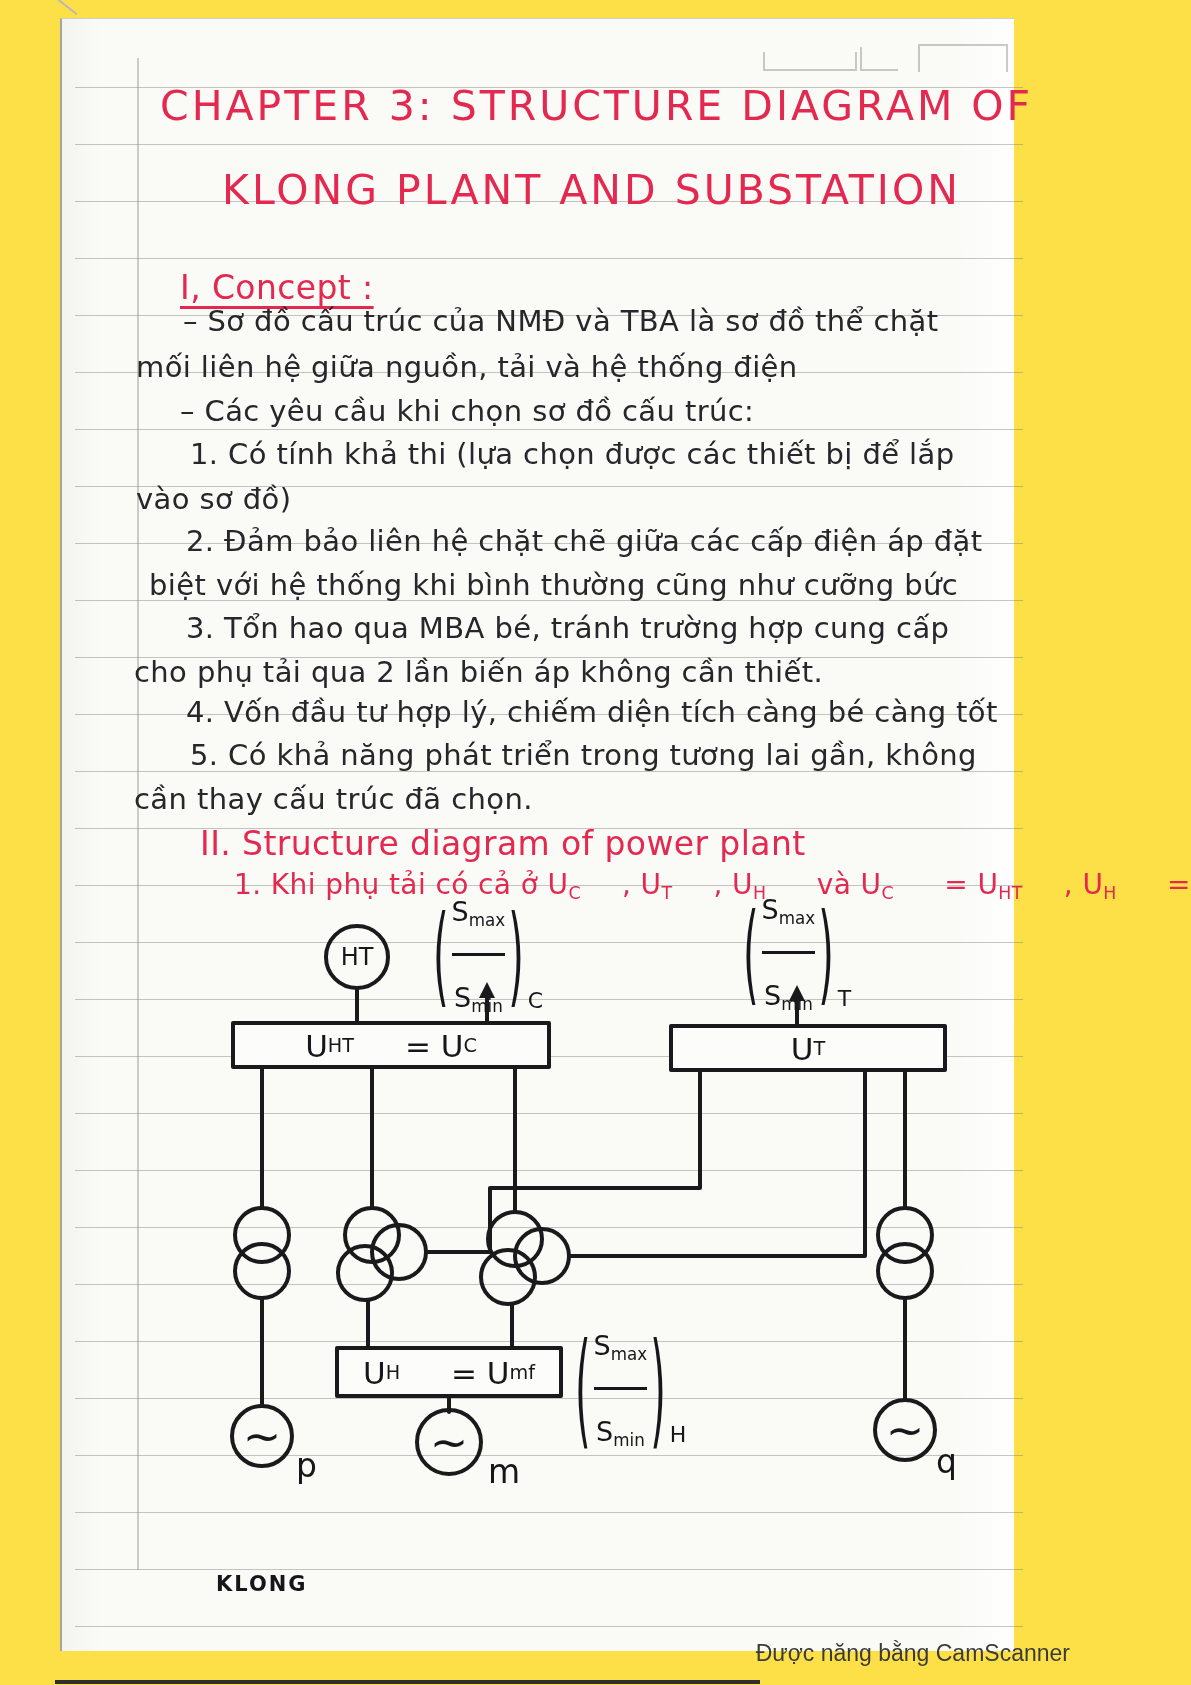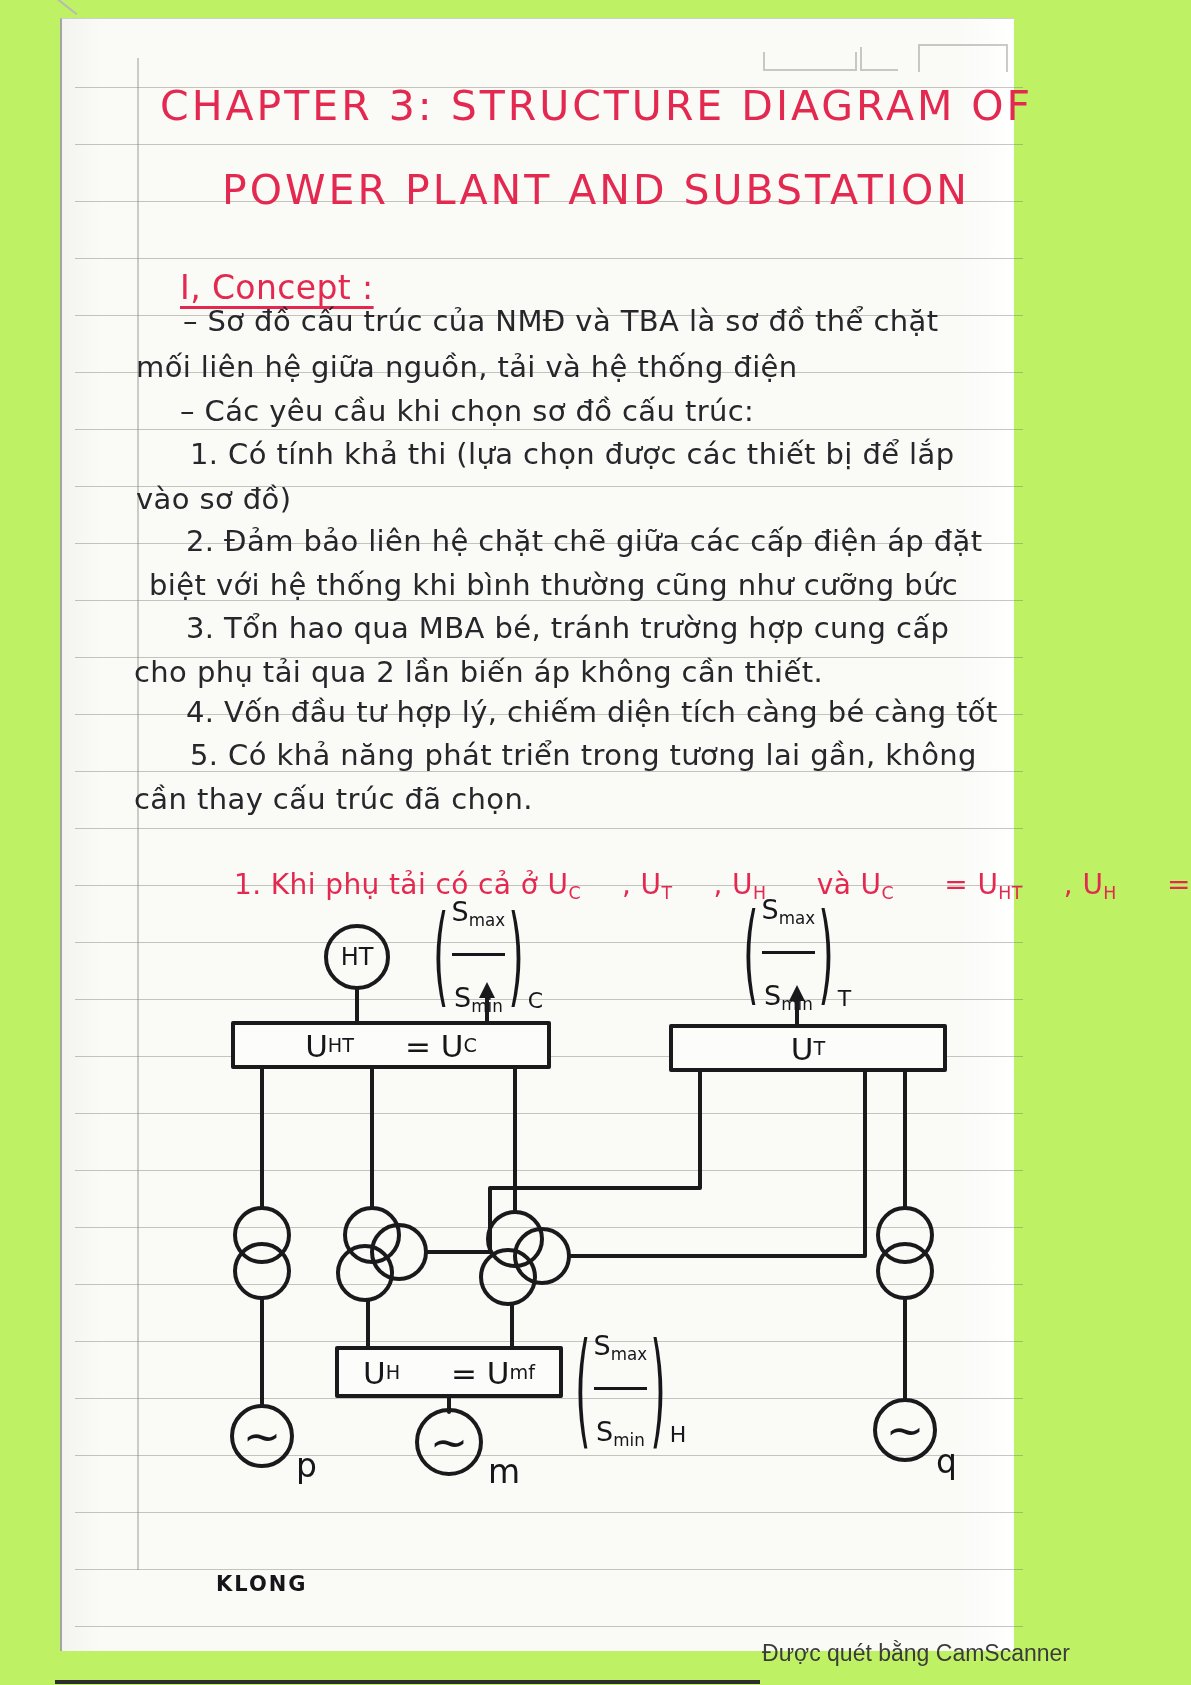--- a/index.html
+++ b/index.html
@@ -1,16 +1,16 @@
 <!DOCTYPE html>
 <html><head>
 <meta charset="utf-8">
 <style>
   html,body{margin:0;padding:0;background:#ffffff;}
-  #page{position:relative;width:1191px;height:1685px;background:#bef264;overflow:hidden;
+  #page{position:relative;width:1191px;height:1685px;background:#fde047;overflow:hidden;
         font-family:"DejaVu Sans",sans-serif;}
   
   #paper{position:absolute;left:60px;top:18px;width:952px;height:1632px;
          background:linear-gradient(to right,#f3f3ef 0,#fafaf7 38px,#fafaf7 calc(100% - 55px),#ffffff 100%);
          border-left:2px solid #a6a6a0;border-top:1px solid #cfcfca;}
   #ruled{position:absolute;left:75px;top:31px;width:948px;height:1596px;pointer-events:none;
          background:repeating-linear-gradient(180deg,transparent 0px,transparent 55.5px,
                     rgba(120,120,112,.42) 55.5px,rgba(120,120,112,.42) 57px);}
   #marginline{position:absolute;left:137px;top:58px;width:2px;height:1512px;background:rgba(140,140,132,.42);}
   #foldmark{position:absolute;left:50px;top:4px;width:30px;height:2px;background:#b9b9b4;transform:rotate(38deg);}
@@ -49,36 +49,37 @@
   <div id="paper"></div>
   <div id="ruled"></div>
   <div id="marginline"></div>
   <div id="foldmark"></div>
 
   <div class="pmark" style="left:763px;top:52px;width:90px;height:17px;border-top:none;"></div>
   <div class="pmark" style="left:860px;top:47px;width:36px;height:22px;border-top:none;border-right:none;"></div>
   <div class="pmark" style="left:918px;top:44px;width:86px;height:26px;border-bottom:none;"></div>
 
   <div class="title red" style="left:160px;top:82px;">CHAPTER 3: STRUCTURE DIAGRAM OF</div>
-  <div class="title red" style="left:222px;top:166px;">POWER PLANT AND SUBSTATION</div>
+  <div class="title red" style="left:222px;top:166px;">KLONG PLANT AND SUBSTATION</div>
 
   <div class="hl hI red" style="left:180px;top:268px;text-decoration:underline;text-underline-offset:7px;">I, Concept :</div>
   <div class="hl ink" style="left:183px;top:304px;">– Sơ đồ cấu trúc của NMĐ và TBA là sơ đồ thể chặt</div>
   <div class="hl ink" style="left:136px;top:350px;">mối liên hệ giữa nguồn, tải và hệ thống điện</div>
   <div class="hl ink" style="left:180px;top:394px;">– Các yêu cầu khi chọn sơ đồ cấu trúc:</div>
   <div class="hl ink" style="left:190px;top:437px;">1. Có tính khả thi (lựa chọn được các thiết bị để lắp</div>
   <div class="hl ink" style="left:136px;top:482px;">vào sơ đồ)</div>
   <div class="hl ink" style="left:186px;top:524px;text-align:center;">2. Đảm bảo liên hệ chặt chẽ giữa các cấp điện áp đặt</div>
   <div class="hl ink" style="left:149px;top:568px;">biệt với hệ thống khi bình thường cũng như cưỡng bức</div>
   <div class="hl ink" style="left:186px;top:611px;">3. Tổn hao qua MBA bé, tránh trường hợp cung cấp</div>
   <div class="hl ink" style="left:134px;top:655px;">cho phụ tải qua 2 lần biến áp không cần thiết.</div>
   <div class="hl ink" style="left:186px;top:695px;">4. Vốn đầu tư hợp lý, chiếm diện tích càng bé càng tốt</div>
   <div class="hl ink" style="left:190px;top:738px;">5. Có khả năng phát triển trong tương lai gần, không</div>
   <div class="hl ink" style="left:134px;top:782px;">cần thay cấu trúc đã chọn.</div>
 
+  <div class="hl hI red" style="left:200px;top:824px;">II. Structure diagram of power plant</div>
   <div class="hl red" style="left:193px;top:868px;font-size:28px;">
     <span class="kp">1. Khi phụ tải có cả ở U</span><span class="sb">C</span><span class="kp">, U</span><span class="sb">T</span><span class="kp">, U</span><span class="sb">H</span><span class="kp"> và U</span><span class="sb">C</span><span class="kp"> = U</span><span class="sb">HT</span><span class="kp">, U</span><span class="sb">H</span><span class="kp"> = U</span><span class="sb">mf</span>
   </div>
 
   <svg width="1191" height="1685" viewBox="0 0 1191 1685">
     <g stroke="#1a1a1d" stroke-width="4" fill="none" stroke-linecap="round" stroke-linejoin="round">
 
       <circle cx="357" cy="957" r="31"></circle>
       <line x1="357" y1="988" x2="357" y2="1023"></line>
 
@@ -190,16 +191,16 @@
   </div>
 
   <div class="gen-sym" style="left:234px;top:1408px;width:56px;height:56px;">∼</div>
   <div class="gen-sym" style="left:419px;top:1412px;width:60px;height:60px;">∼</div>
   <div class="gen-sym" style="left:877px;top:1402px;width:56px;height:56px;">∼</div>
   <div class="gen-lab" style="left:296px;top:1446px;">p</div>
   <div class="gen-lab" style="left:488px;top:1452px;">m</div>
   <div class="gen-lab" style="left:936px;top:1442px;">q</div>
 
   <div id="klong">KLONG</div>
-  <div id="scancredit">Được quét bằng CamScanner</div>
+  <div id="scancredit">Được năng bằng CamScanner</div>
   <div id="bottomedge"></div>
 
 </div>
 
 </body></html>

